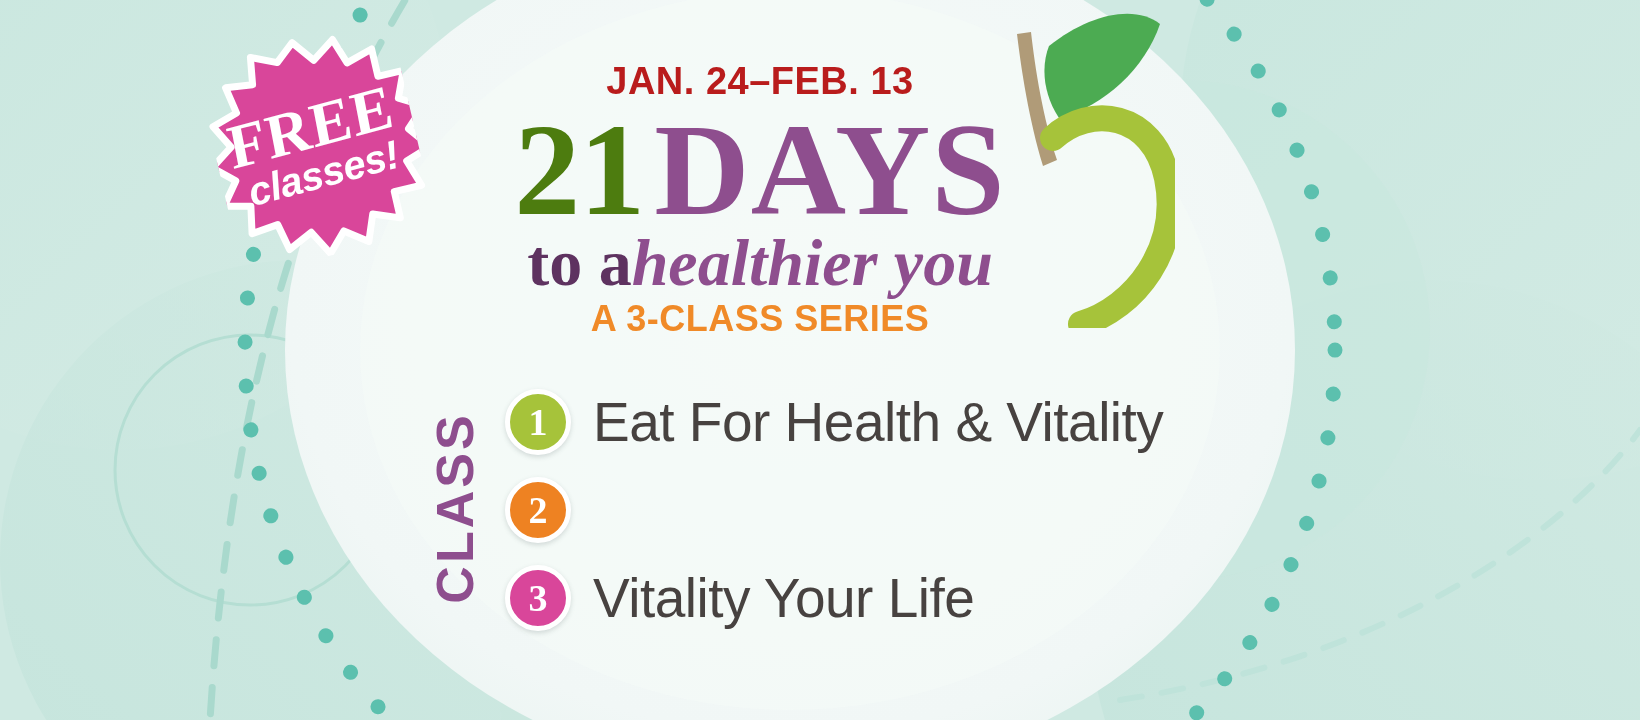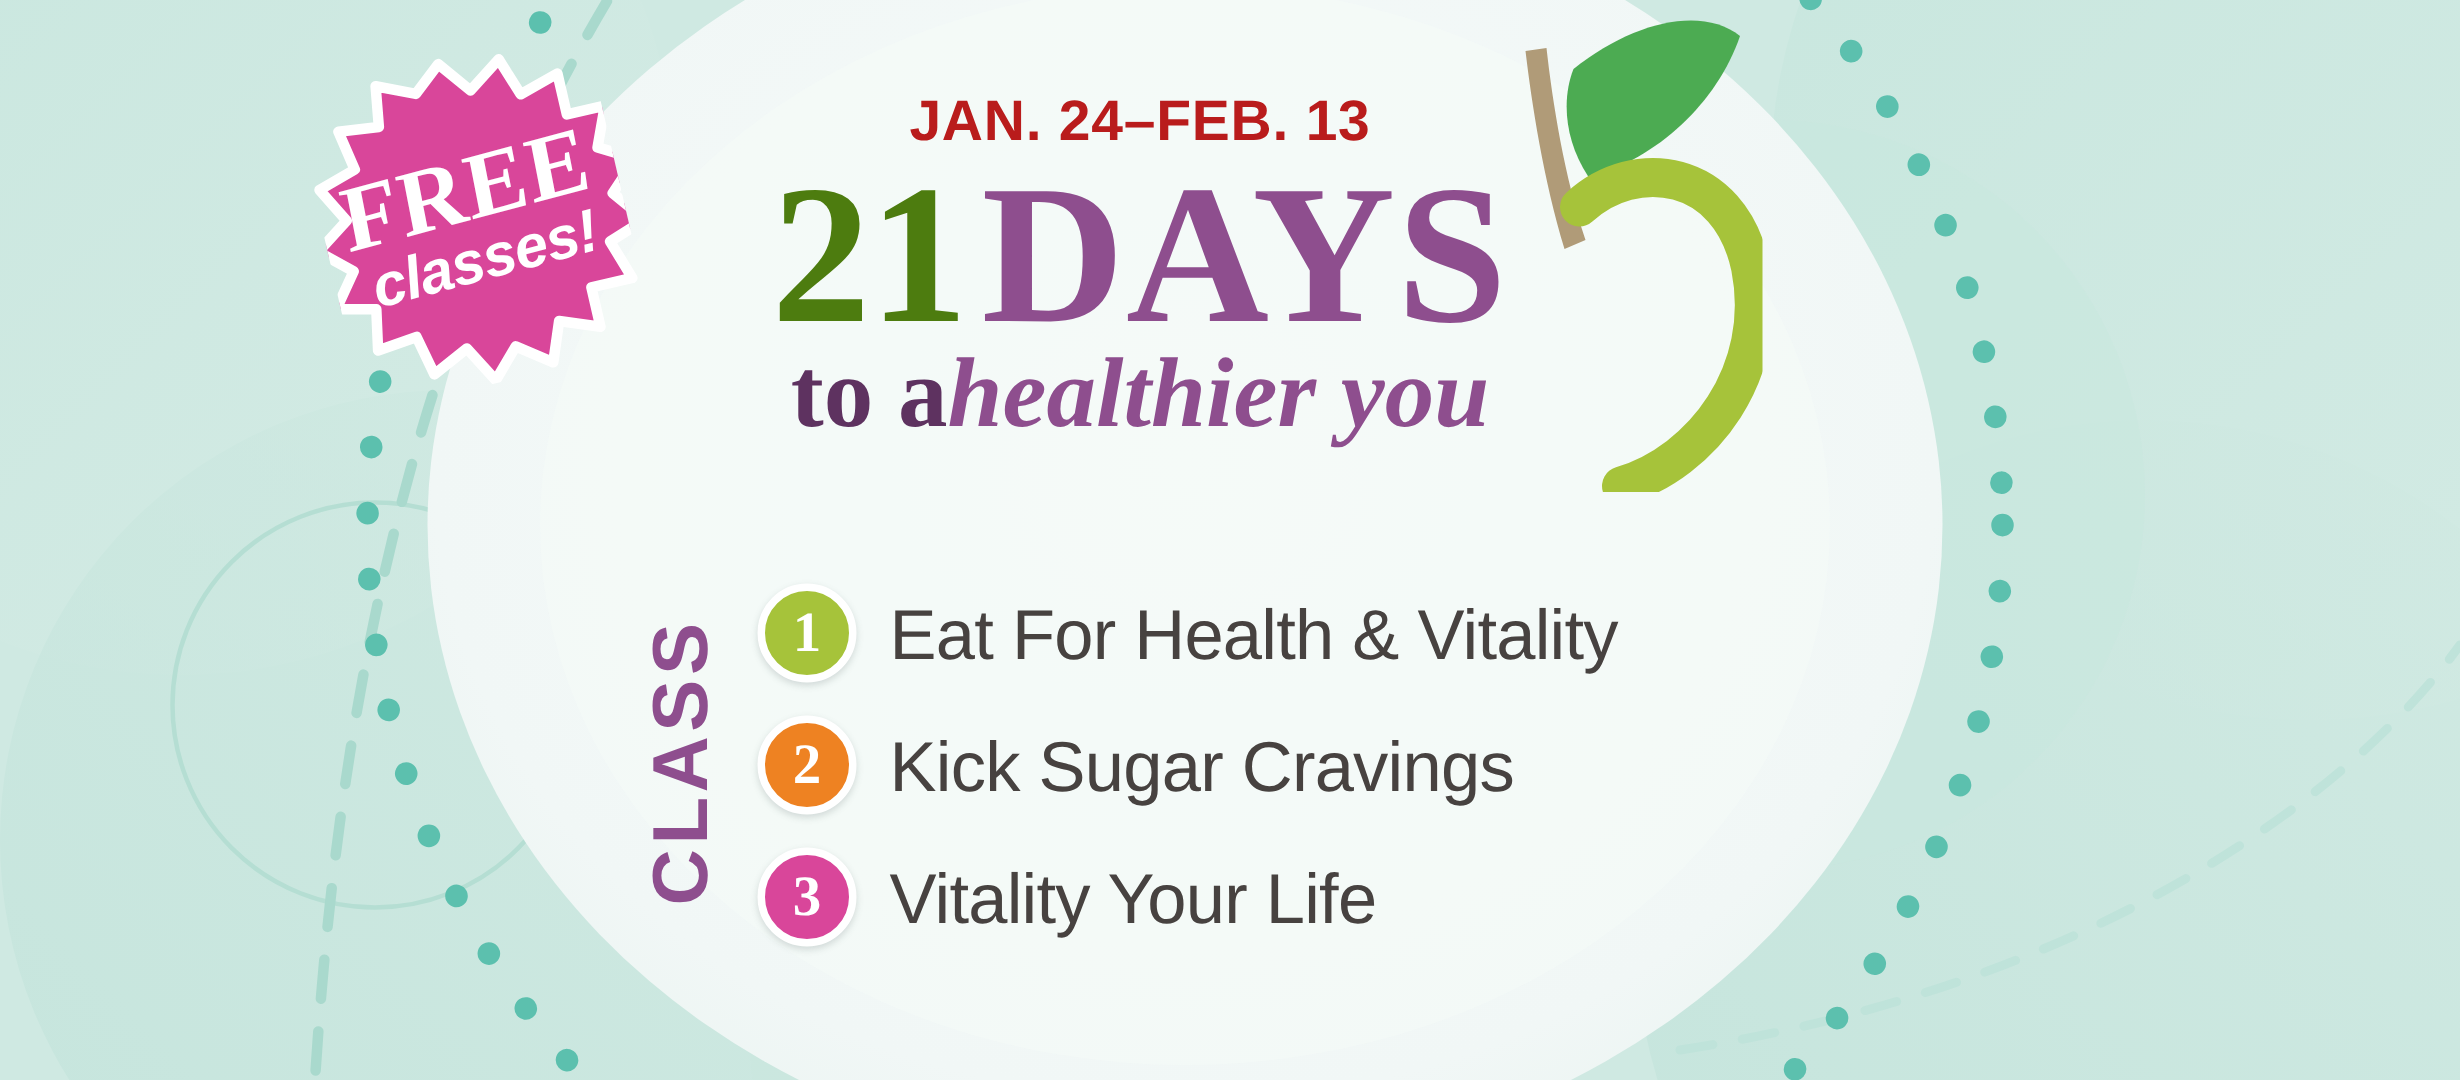--- a/index.html
+++ b/index.html
@@ -186,21 +186,21 @@
     font-family: "Liberation Serif", serif;
     font-weight: bold;
     font-size: 38px;
     color: #ffffff;
     line-height: 1;
   }
   .class-label {
     margin-left: 22px;
     font-family: "Liberation Sans", sans-serif;
     font-weight: normal;
-    font-size: 47px;
+    font-size: 55px;
     color: #474240;
     line-height: 1;
     letter-spacing: -0.5px;
     white-space: nowrap;
   }
 </style>
 </head>
 <body>
 
 <div class="banner">
@@ -264,40 +264,40 @@
   </div>
 
   <div class="headline">
     <p class="dates" style="color: #b91c1c;">JAN. 24–FEB. 13</p>
     <p class="big-title">
       <span class="num" style="color: #4d7c0f;">21</span><span class="word" style="color: rgb(142, 78, 142);">DAYS</span>
     </p>
     <p class="sub-script">
       <span class="toa" style="color: rgb(94, 50, 96);">to a</span><span class="ital" style="color: rgb(142, 78, 142);">healthier you</span>
     </p>
+    <p class="series" style="color: rgb(240, 138, 40);">A 3-CLASS SERIES</p>
   </div>
 
   <div class="class-area">
     <div class="class-vertical">
       <span style="color: rgb(142, 78, 142);">CLASS</span>
     </div>
     <div class="class-list">
 
       <div class="class-row">
         <div class="badge" style="background-color: rgb(166, 195, 58);">
           <span>1</span>
         </div>
         <div class="class-label" style="color: rgb(71, 66, 64);">Eat For Health &amp; Vitality</div>
       </div>
 
       <div class="class-row">
         <div class="badge" style="background-color: rgb(238, 130, 34);">
           <span>2</span>
         </div>
-        <div class="class-label" style="color: rgb(71, 66, 64);">Kick Sugar Cravings</div>
       </div>
 
       <div class="class-row">
         <div class="badge" style="background-color: rgb(217, 70, 154);">
           <span>3</span>
         </div>
         <div class="class-label" style="color: rgb(71, 66, 64);">Vitality Your Life</div>
       </div>
 
     </div>

